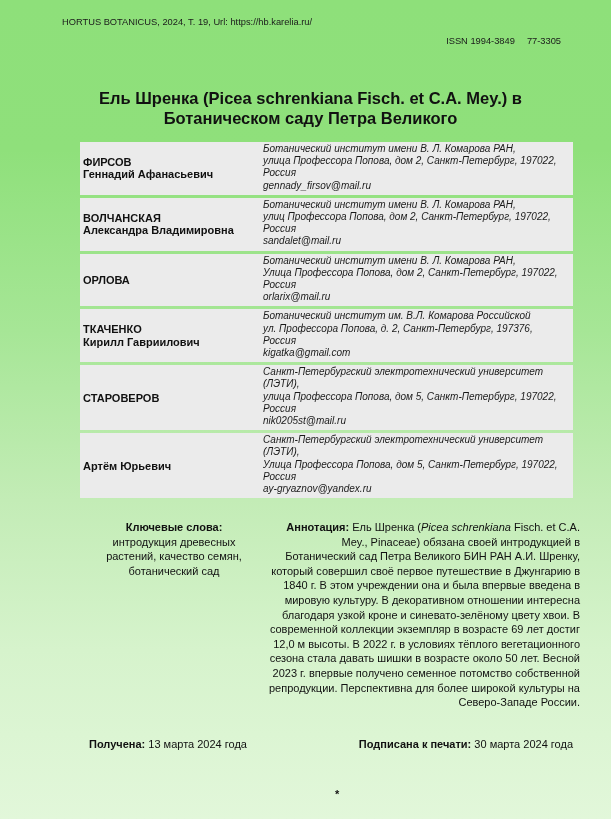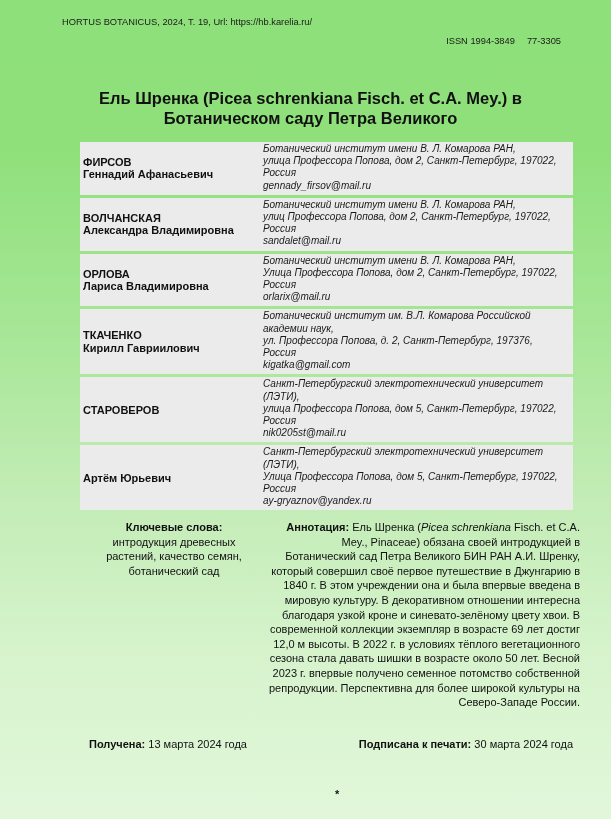--- a/index.html
+++ b/index.html
@@ -70,37 +70,35 @@
       <div class="author-info">
         <div>Ботанический институт имени В. Л. Комарова РАН,</div>
         <div>улиц Профессора Попова, дом 2, Санкт-Петербург, 197022,</div>
         <div>Россия</div>
         <div>sandalet@mail.ru</div>
       </div>
     </div>
     <div class="author-row">
       <div class="author-name">
         <span>ОРЛОВА</span>
-        <span>Лариса Владимировна</span>
       </div>
       <div class="author-info">
         <div>Ботанический институт имени В. Л. Комарова РАН,</div>
         <div>Улица Профессора Попова, дом 2, Санкт-Петербург, 197022,</div>
         <div>Россия</div>
         <div>orlarix@mail.ru</div>
       </div>
     </div>
     <div class="author-row">
       <div class="author-name">
         <span>ТКАЧЕНКО</span>
         <span>Кирилл Гавриилович</span>
       </div>
       <div class="author-info">
         <div>Ботанический институт им. В.Л. Комарова Российской</div>
-        <div>академии наук,</div>
         <div>ул. Профессора Попова, д. 2, Санкт-Петербург, 197376,</div>
         <div>Россия</div>
         <div>kigatka@gmail.com</div>
       </div>
     </div>
     <div class="author-row">
       <div class="author-name">
         <span>СТАРОВЕРОВ</span>
       </div>
       <div class="author-info">

